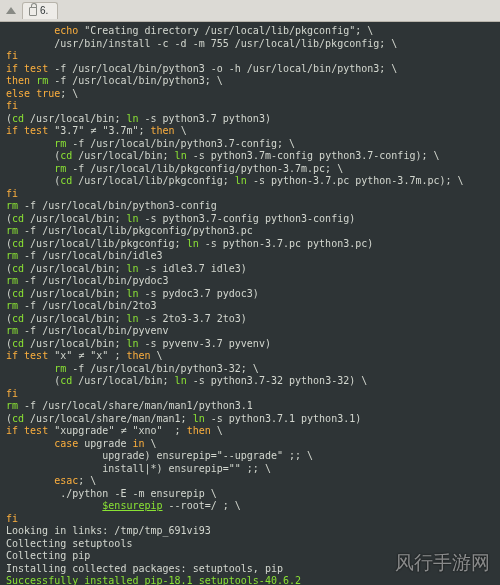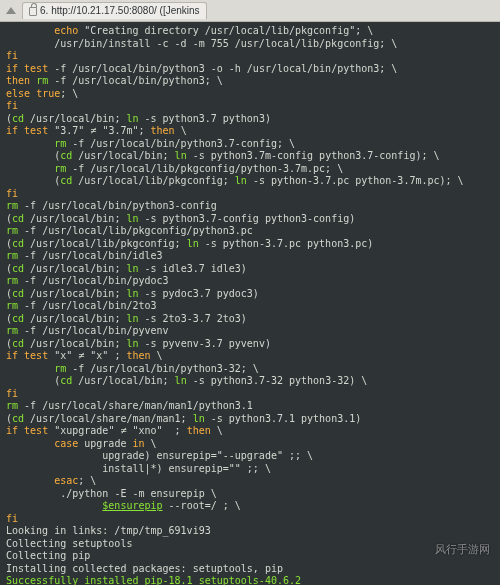--- a/index.html
+++ b/index.html
@@ -67,38 +67,37 @@
   white-space: pre;
   background: #2e3436;
 }
 .kw-if, .kw-else, .kw-fi, .kw-then, .kw-case, .kw-esac, .kw-echo, .kw-test, .kw-true { color: #fcaf3e; }
 .cmd { color: #8ae234; text-align: center; }
 .success { color: #8ae234; text-decoration: underline; }
 .var { color: #8ae234; text-decoration: underline; }
 .neq { color: #d3d7cf; }
 .watermark {
   position: absolute;
-  bottom: 28px;
+  bottom: 10px;
   right: 10px;
   color: rgba(255,255,255,0.5);
   font-family: Liberation Serif, serif;
-  font-size: 11px;
+  font-size: 19px;
   text-shadow: 0 0 2px #000;
 }
 </style>
 </head>
 <body>
 
 <div class="tab-bar">
   <div class="tab-home">
     <div class="home-icon"></div>
   </div>
   <div class="tab">
     <div class="lock-icon"></div>
     <span>6.</span>
     <span>&nbsp;</span>
-    <span>http://10.21.17.50:8080/ ([Jenkins</span>
   </div>
 </div>
 
 <div class="terminal" id="term"><div>        <span class="kw-echo">echo</span><span> "Creating directory /usr/local/lib/pkgconfig"; \</span></div><div>        <span>/usr/bin/install -c -d -m 755 /usr/local/lib/pkgconfig; \</span></div><div><span class="kw-fi">fi</span></div><div><span class="kw-if">if</span><span> </span><span class="kw-test">test</span><span> -f /usr/local/bin/python3 -o -h /usr/local/bin/python3; \</span></div><div><span class="kw-then">then</span><span> </span><span class="cmd">rm</span><span> -f /usr/local/bin/python3; \</span></div><div><span class="kw-else">else</span><span> </span><span class="kw-true">true</span><span>; \</span></div><div><span class="kw-fi">fi</span></div><div><span>(</span><span class="cmd">cd</span><span> /usr/local/bin; </span><span class="cmd">ln</span><span> -s python3.7 python3)</span></div><div><span class="kw-if">if</span><span> </span><span class="kw-test">test</span><span> "3.7" </span><span class="neq">≠</span><span> "3.7m"; </span><span class="kw-then">then</span><span> \</span></div><div>        <span class="cmd">rm</span><span> -f /usr/local/bin/python3.7-config; \</span></div><div>        <span>(</span><span class="cmd">cd</span><span> /usr/local/bin; </span><span class="cmd">ln</span><span> -s python3.7m-config python3.7-config); \</span></div><div>        <span class="cmd">rm</span><span> -f /usr/local/lib/pkgconfig/python-3.7m.pc; \</span></div><div>        <span>(</span><span class="cmd">cd</span><span> /usr/local/lib/pkgconfig; </span><span class="cmd">ln</span><span> -s python-3.7.pc python-3.7m.pc); \</span></div><div><span class="kw-fi">fi</span></div><div><span class="cmd">rm</span><span> -f /usr/local/bin/python3-config</span></div><div><span>(</span><span class="cmd">cd</span><span> /usr/local/bin; </span><span class="cmd">ln</span><span> -s python3.7-config python3-config)</span></div><div><span class="cmd">rm</span><span> -f /usr/local/lib/pkgconfig/python3.pc</span></div><div><span>(</span><span class="cmd">cd</span><span> /usr/local/lib/pkgconfig; </span><span class="cmd">ln</span><span> -s python-3.7.pc python3.pc)</span></div><div><span class="cmd">rm</span><span> -f /usr/local/bin/idle3</span></div><div><span>(</span><span class="cmd">cd</span><span> /usr/local/bin; </span><span class="cmd">ln</span><span> -s idle3.7 idle3)</span></div><div><span class="cmd">rm</span><span> -f /usr/local/bin/pydoc3</span></div><div><span>(</span><span class="cmd">cd</span><span> /usr/local/bin; </span><span class="cmd">ln</span><span> -s pydoc3.7 pydoc3)</span></div><div><span class="cmd">rm</span><span> -f /usr/local/bin/2to3</span></div><div><span>(</span><span class="cmd">cd</span><span> /usr/local/bin; </span><span class="cmd">ln</span><span> -s 2to3-3.7 2to3)</span></div><div><span class="cmd">rm</span><span> -f /usr/local/bin/pyvenv</span></div><div><span>(</span><span class="cmd">cd</span><span> /usr/local/bin; </span><span class="cmd">ln</span><span> -s pyvenv-3.7 pyvenv)</span></div><div><span class="kw-if">if</span><span> </span><span class="kw-test">test</span><span> "x" </span><span class="neq">≠</span><span> "x" ; </span><span class="kw-then">then</span><span> \</span></div><div>        <span class="cmd">rm</span><span> -f /usr/local/bin/python3-32; \</span></div><div>        <span>(</span><span class="cmd">cd</span><span> /usr/local/bin; </span><span class="cmd">ln</span><span> -s python3.7-32 python3-32) \</span></div><div><span class="kw-fi">fi</span></div><div><span class="cmd">rm</span><span> -f /usr/local/share/man/man1/python3.1</span></div><div><span>(</span><span class="cmd">cd</span><span> /usr/local/share/man/man1; </span><span class="cmd">ln</span><span> -s python3.7.1 python3.1)</span></div><div><span class="kw-if">if</span><span> </span><span class="kw-test">test</span><span> "xupgrade" </span><span class="neq">≠</span><span> "xno"  ; </span><span class="kw-then">then</span><span> \</span></div><div>        <span class="kw-case">case</span><span> upgrade </span><span class="kw-case">in</span><span> \</span></div><div>                <span>upgrade) ensurepip="--upgrade" ;; \</span></div><div>                <span>install|*) ensurepip="" ;; \</span></div><div>        <span class="kw-esac">esac</span><span>; \</span></div><div>        <span> ./python -E -m ensurepip \</span></div><div>                <span class="var">$ensurepip</span><span> --root=/ ; \</span></div><div><span class="kw-fi">fi</span></div><div><span>Looking in links: /tmp/tmp_691vi93</span></div><div><span>Collecting setuptools</span></div><div><span>Collecting pip</span></div><div><span>Installing collected packages: setuptools, pip</span></div><div><span class="success">Successfully installed pip-18.1 setuptools-40.6.2</span></div></div>
 
 <div class="watermark">风行手游网</div>
 
 </body></html>

